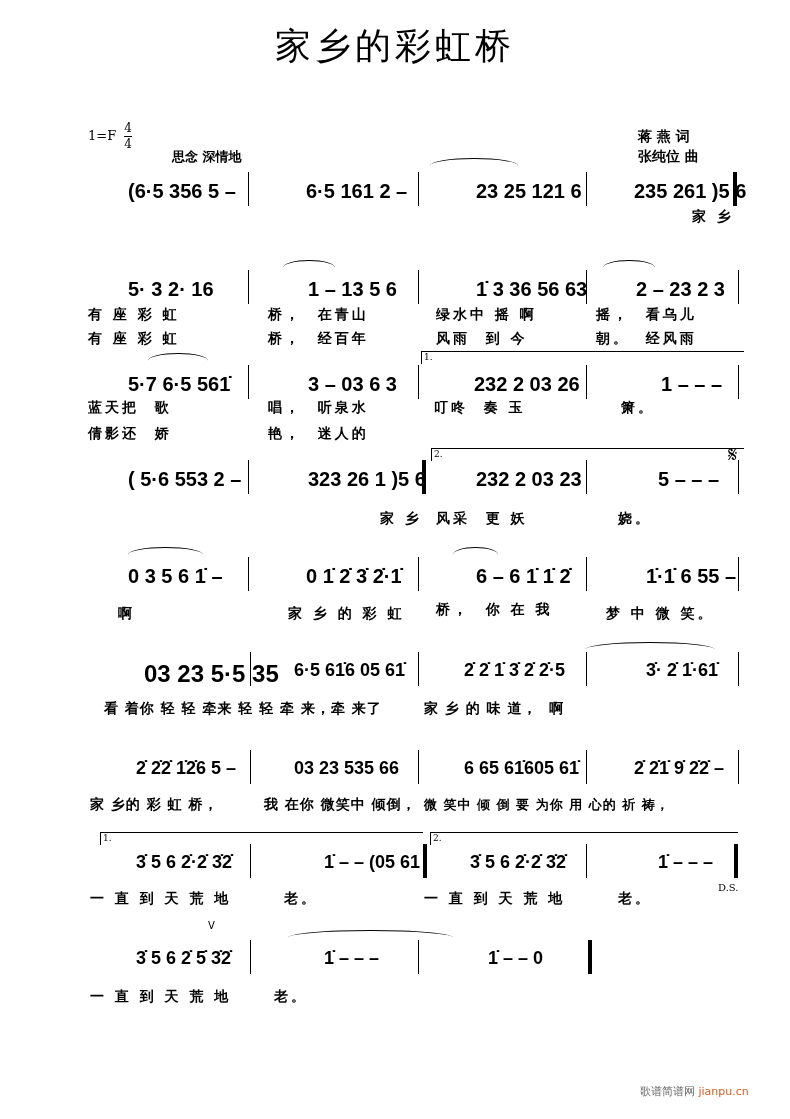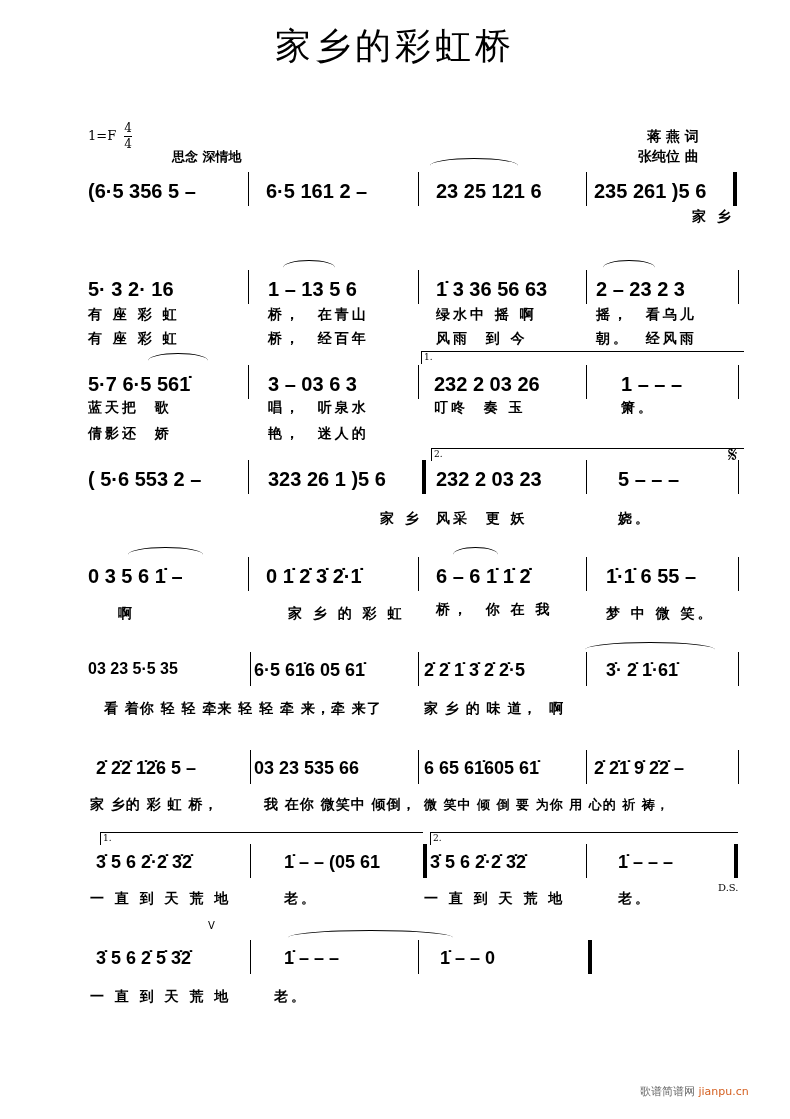--- a/index.html
+++ b/index.html
@@ -2,23 +2,23 @@
 <html><head>
 <meta charset="utf-8">
 <style>
   html,body{margin:0;padding:0;background:#fff;}
   body{width:790px;height:1119px;position:relative;overflow:hidden;font-family:"DejaVu Sans",sans-serif;color:#000;}
   .title{position:absolute;left:0;width:790px;top:22px;text-align:center;font-family:"DejaVu Serif",serif;font-size:36px;letter-spacing:4px;font-weight:normal;}
   .key{position:absolute;left:88px;top:128px;font-family:"DejaVu Serif",serif;font-size:13px;}
   .timesig{position:absolute;left:124px;top:121px;font-family:"DejaVu Serif",serif;font-size:12px;text-align:center;line-height:15px;}
   .timesig .ln{border-top:1px solid #000;width:8px;margin:0 auto;}
   .tempo{position:absolute;left:172px;top:148px;font-size:13px;font-weight:bold;}
-  .credits{position:absolute;left:638px;top:126px;font-size:14px;font-weight:bold;line-height:20px;text-align:right;}
+  .credits{position:absolute;left:638px;top:126px;font-size:14px;font-weight:bold;line-height:20px;}
   .row{position:absolute;left:88px;width:660px;}
-  .n{position:absolute;top:0;font-family:"Liberation Sans",sans-serif;font-weight:bold;font-size:20px;white-space:pre;}
+  .n{position:absolute;top:0;font-family:"Liberation Sans",sans-serif;font-weight:bold;font-size:20px;white-space:pre;margin-left:40px;}
   .bar{position:absolute;top:-8px;width:1px;height:34px;background:#000;}
   .dbar{position:absolute;top:-8px;width:4px;height:34px;border-left:1px solid #000;border-right:3px solid #000;box-sizing:border-box;}
   .lyr{position:absolute;font-family:"DejaVu Serif",serif;font-weight:bold;font-size:14px;white-space:pre;letter-spacing:3px;}
   .volta{position:absolute;height:12px;border-top:1px solid #000;border-left:1px solid #000;font-size:9px;font-family:"DejaVu Serif",serif;padding-left:2px;}
   .slur{position:absolute;border-top:1.5px solid #000;border-radius:50% 50% 0 0;height:14px;}
   .sign{position:absolute;font-size:22px;}
   .ds{position:absolute;font-family:"DejaVu Serif",serif;font-size:10px;}
   .wm{position:absolute;left:640px;top:1084px;font-size:11px;color:#666;}
   .wm span{color:#d45f20;}
 </style>
@@ -119,21 +119,21 @@
   <span class="n" style="left:518px">1̇·1̇ 6 55 –</span>
   <div class="bar" style="left:650px"></div>
   <span class="lyr" style="left:30px;top:40px">啊</span>
   <span class="lyr" style="left:200px;top:40px">家 乡 的 彩 虹</span>
   <span class="lyr" style="left:348px;top:36px">桥，  你 在 我</span>
   <span class="lyr" style="left:518px;top:40px">梦 中 微 笑。</span>
 </div>
 
 <div class="row" style="top:660px">
   <div class="slur" style="left:497px;top:-18px;width:130px;"></div>
-  <span class="n" style="left:0;font-size:16px">03 23 5·5 35</span>
+  <span class="n" style="left:16px;font-size:24px">03 23 5·5 35</span>
   <div class="bar" style="left:162px"></div>
   <span class="n" style="left:166px;font-size:18px">6·5 61̇6 05 61̇</span>
   <div class="bar" style="left:330px"></div>
   <span class="n" style="left:336px;font-size:18px">2̇ 2̇ 1̇ 3̇ 2̇ 2̇·5</span>
   <div class="bar" style="left:498px"></div>
   <span class="n" style="left:518px;font-size:18px">3̇· 2̇ 1̇·61̇</span>
   <div class="bar" style="left:650px"></div>
   <span class="lyr" style="left:16px;top:40px;letter-spacing:1px">看 着你 轻 轻 牵来 轻 轻 牵 来，牵 来了</span>
   <span class="lyr" style="left:336px;top:40px;letter-spacing:1px">家 乡 的 味 道，  啊</span>
 </div>
@@ -170,21 +170,21 @@
   <span class="lyr" style="left:530px;top:38px">老。</span>
 </div>
 
 <div class="row" style="top:948px">
   <div class="slur" style="left:200px;top:-18px;width:165px;"></div>
   <span style="position:absolute;left:120px;top:-28px;font-size:10px">V</span>
   <span class="n" style="left:8px;font-size:18px">3̇ 5 6 2̇ 5̇ 3̇2̇</span>
   <div class="bar" style="left:162px"></div>
   <span class="n" style="left:196px;font-size:18px">1̇ – – –</span>
   <div class="bar" style="left:330px"></div>
-  <span class="n" style="left:352px;font-size:18px">1̇ – – 0</span>
+  <span class="n" style="left:360px;font-size:18px">1̇ – – 0</span>
   <div class="dbar" style="left:500px"></div>
   <span class="lyr" style="left:2px;top:40px">一 直 到 天 荒 地</span>
   <span class="lyr" style="left:186px;top:40px">老。</span>
 </div>
 
 <div class="wm">
   <span style="color:#666">歌谱简谱网</span>
   <span>jianpu.cn</span>
 </div>
 

